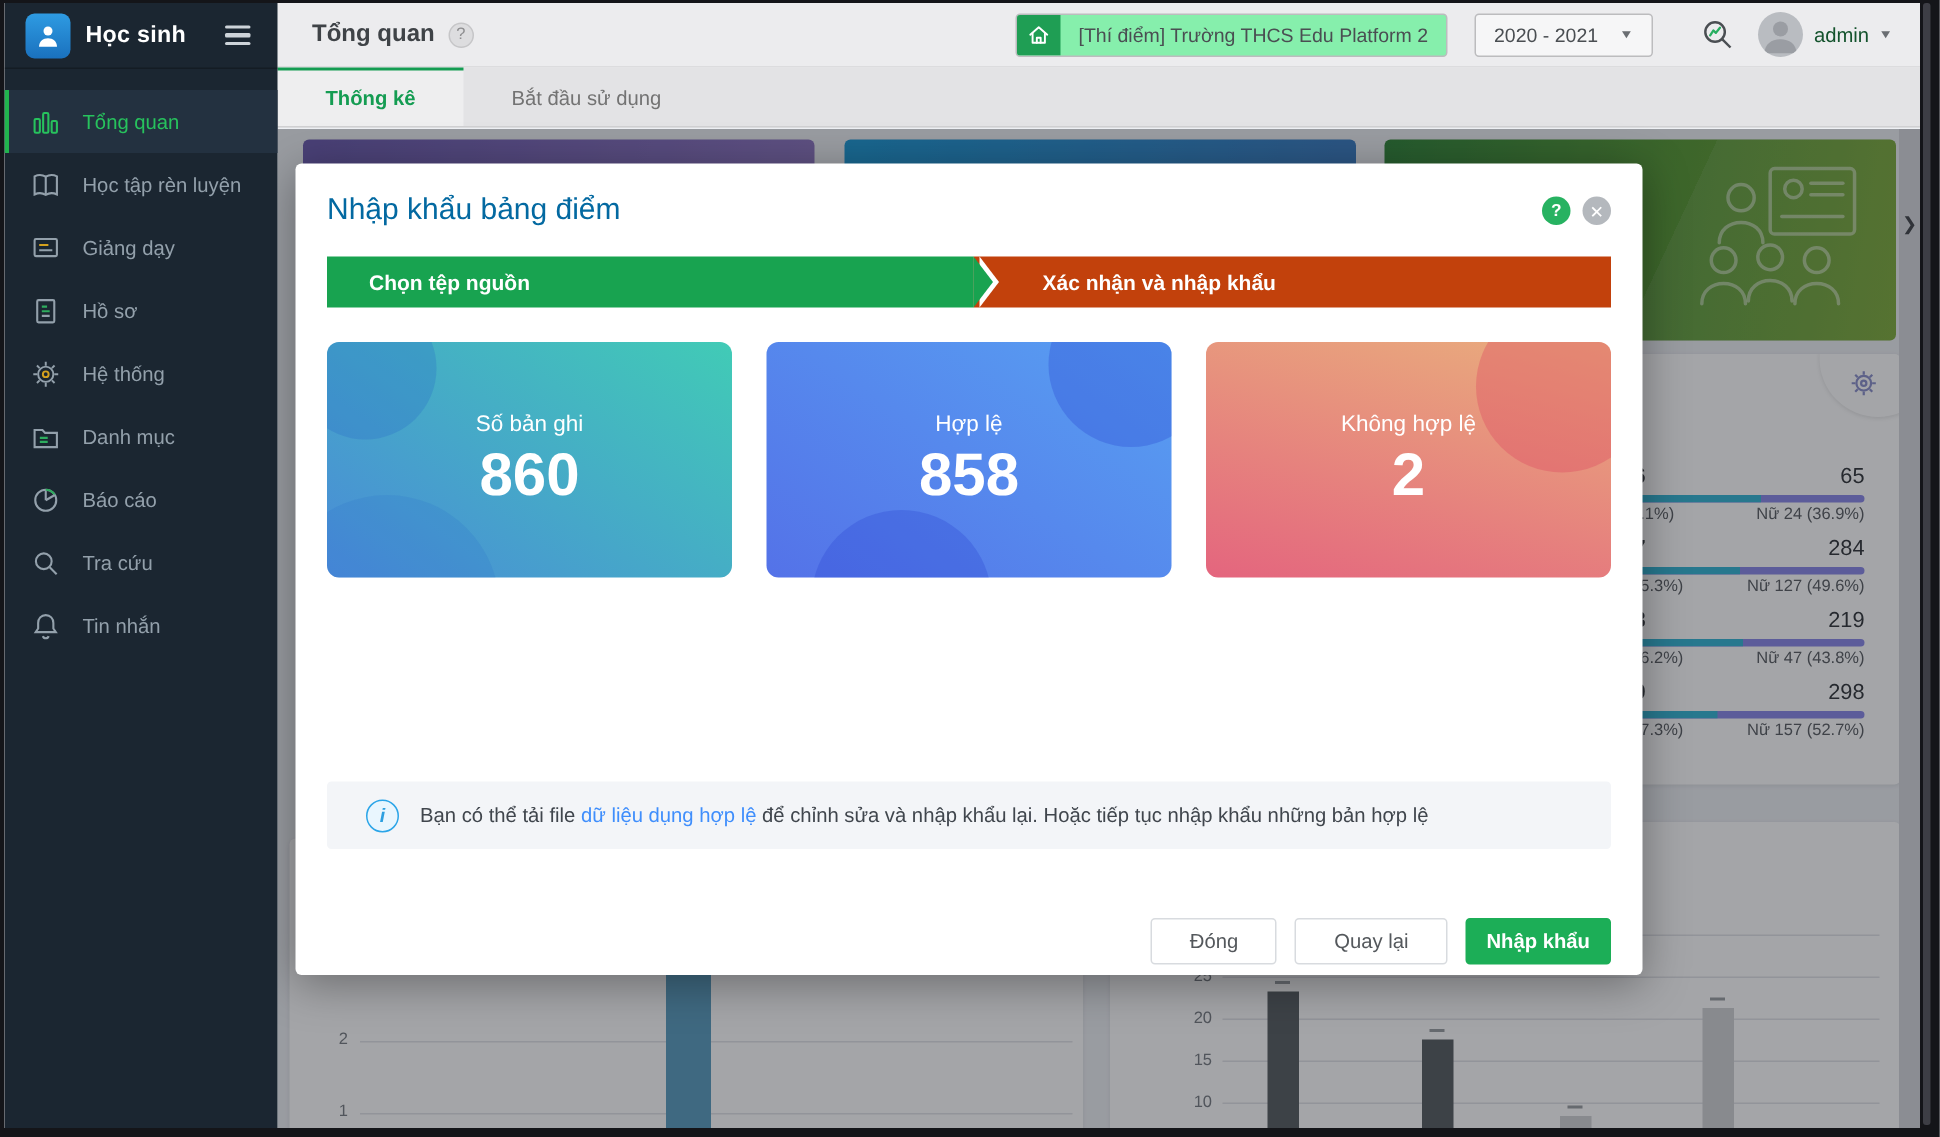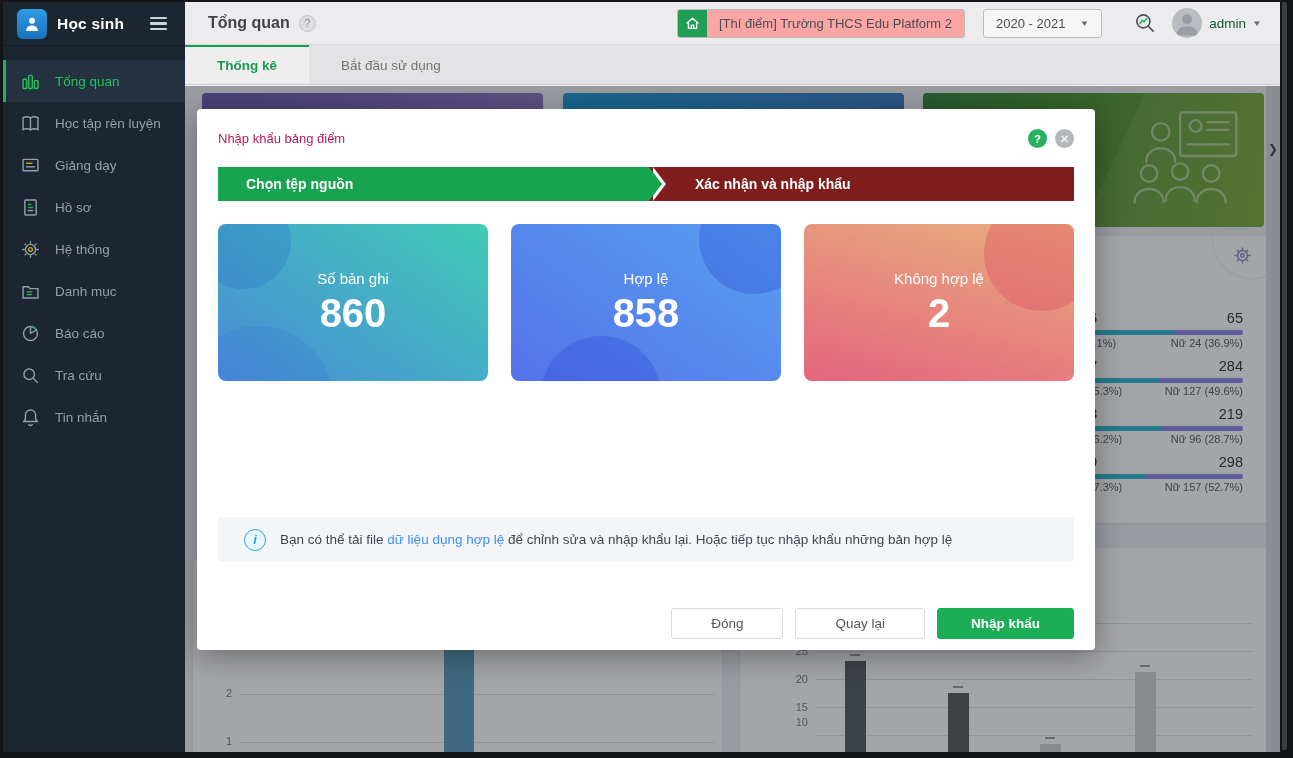--- a/index.html
+++ b/index.html
@@ -19,21 +19,21 @@
   .m-item { height:42px; display:flex; align-items:center; gap:14px; padding-left:17px; color:#93a0ab; font-size:13.5px; cursor:pointer; }
   .m-item svg { width:21px; height:21px; flex:none; }
   .m-item.active { background:#233140; border-left:3px solid #21b34e; padding-left:14px; color:#27c25d; }
 
   
   .main { position:absolute; left:182px; top:0; right:0; height:100%; }
   .topbar { height:43px; background:#ececee; border-bottom:1px solid #dcdcde; display:flex; align-items:center; padding:0 14px 0 23px; }
   .page-title { font-size:16px; font-weight:600; color:#3f4347; }
   .title-help { width:17px; height:17px; border-radius:50%; background:#dddddf; border:1px solid #c6c6c8; color:#8d8d8f; font-size:11px; display:flex; align-items:center; justify-content:center; margin-left:9px; cursor:pointer; }
   .top-right { margin-left:auto; display:flex; align-items:center; }
-  .school-group { display:flex; align-items:stretch; height:29px; border:1px solid #bcbcbe; border-radius:3px; overflow:hidden; background:#fca5a5; cursor:pointer; }
+  .school-group { display:flex; align-items:stretch; height:29px; border:1px solid #bcbcbe; border-radius:3px; overflow:hidden; background:#86efac; cursor:pointer; }
   .home-btn { width:29px; background:#1f9e54; display:flex; align-items:center; justify-content:center; flex:none; }
   .school-name { display:flex; align-items:center; padding:0 12px; font-size:13px; color:#4a4e52; }
   .year-box { margin-left:18px; height:29px; border:1px solid #bcbcbe; border-radius:3px; background:#f6f6f7; display:flex; align-items:center; gap:14px; padding:0 12px; font-size:13px; color:#4a4e52; cursor:pointer; }
   .chev { font-size:10px; color:#6a6e72; transform:scaleY(.8); }
   .search-ico { margin-left:30px; cursor:pointer; display:flex; }
   .avatar { margin-left:14px; width:30px; height:30px; border-radius:50%; background:#b9bcc1; display:flex; align-items:center; justify-content:center; overflow:hidden; cursor:pointer; }
   .user-wrap { margin-left:7px; display:flex; align-items:center; gap:6px; cursor:pointer; padding-right:4px; }
   .user-name { font-size:13.5px; color:#14532d; }
 
   .tabsbar { height:40px; background:#e3e3e5; border-bottom:1px solid #d0d0d2; display:flex; }
@@ -72,52 +72,52 @@
   .vdash { position:absolute; width:10px; height:2px; background:#9ca0a4; }
 
   .gutter { position:absolute; right:0; top:0; bottom:0; width:14px; background:#d7d9dd; display:flex; justify-content:center; }
   .gutter-chev { position:absolute; top:56px; font-size:12px; color:#44474c; cursor:pointer; }
 
   .dim { position:absolute; inset:0; background:rgba(16,19,26,0.38); z-index:40; }
 
   
   .modal { position:absolute; z-index:60; left:12px; top:23px; width:898px; height:541px; background:#fff; border-radius:4px; box-shadow:0 6px 30px rgba(0,0,0,0.35); padding:0 21px; }
   .modal-head { display:flex; align-items:center; padding-top:20px; }
-  .modal-title { font-size:13px; font-weight:500; color:#be185d; }
+  .modal-title { font-size:20px; font-weight:500; color:#0369a1; }
   .modal-icons { margin-left:auto; display:flex; gap:8px; align-items:center; }
   .round-ico { width:19px; height:19px; border-radius:50%; color:#fff; font-size:11.5px; font-weight:700; display:flex; align-items:center; justify-content:center; cursor:pointer; }
   .help-ico { background:#27b261; }
   .close-ico { background:#b4b8bd; }
   .steps { display:flex; height:34px; margin-top:19px; }
   .step { display:flex; align-items:center; color:#fff; font-size:14px; font-weight:700; }
   .step1 { width:431px; background:#18a350; padding-left:28px; position:relative; z-index:1; }
   .step1::before { content:""; position:absolute; right:-17px; top:0; border-top:17px solid transparent; border-bottom:17px solid transparent; border-left:13px solid #fff; }
   .step1::after  { content:""; position:absolute; right:-13px; top:0; border-top:17px solid transparent; border-bottom:17px solid transparent; border-left:13px solid #18a350; }
-  .step2 { flex:1; background:#7f1d1d; padding-left:46px; }
+  .step2 { flex:1; background:#c2410c; padding-left:46px; }
   .cards { display:flex; gap:23px; margin-top:23px; }
   .scard { width:270px; height:157px; border-radius:8px; position:relative; overflow:hidden; color:#fff;
            display:flex; flex-direction:column; align-items:center; justify-content:center; }
   .scard .lbl { font-size:15px; margin-bottom:4px; position:relative; z-index:2; }
   .scard .val { font-size:40px; font-weight:700; position:relative; z-index:2; }
   .c1 { background:linear-gradient(215deg,#41cbb6,#4a8ad8); }
   .c1::before { content:""; position:absolute; width:95px; height:95px; border-radius:50%; left:-22px; top:-30px; background:rgba(35,100,200,0.25); }
   .c1::after  { content:""; position:absolute; width:150px; height:150px; border-radius:50%; left:-35px; bottom:-95px; background:rgba(35,100,200,0.15); }
   .c2 { background:linear-gradient(215deg,#58a0f2,#5472e8); }
   .c2::before { content:""; position:absolute; width:110px; height:110px; border-radius:50%; right:-28px; top:-40px; background:rgba(40,65,210,0.30); }
   .c2::after  { content:""; position:absolute; width:120px; height:120px; border-radius:50%; left:30px; bottom:-75px; background:rgba(40,65,210,0.28); }
   .c3 { background:linear-gradient(195deg,#e9ae7d,#e4657e); }
   .c3::before { content:""; position:absolute; width:115px; height:115px; border-radius:50%; right:-25px; top:-28px; background:rgba(220,70,95,0.35); }
   .info-bar { margin-top:136px; height:45px; background:#f3f5f8; border-radius:3px; display:flex; align-items:center; gap:14px; padding:0 26px; }
   .info-ico { width:22px; height:22px; border-radius:50%; border:1.5px solid #2ba5e8; background:#e9f6fe; color:#2b9fe0; font-size:13px; font-weight:700; font-style:italic; display:flex; align-items:center; justify-content:center; flex:none; }
   .info-text { font-size:13.5px; color:#40464d; }
   .info-link { color:#3f8efc; cursor:pointer; }
   .btn-row { display:flex; justify-content:flex-end; gap:12px; margin-top:46px; }
   .btn { height:31px; border-radius:3px; font-size:13.5px; display:flex; align-items:center; justify-content:center; cursor:pointer; font-family:inherit; }
-  .btn.ghost { background:#fff; border:1px solid #d8dbdf; color:#54585c; padding:0 39px; }
-  .btn.primary { background:#1cae57; border:1px solid #1cae57; color:#fff; font-weight:600; padding:0 33px; }
+  .btn.ghost { background:#fff; border:1px solid #d8dbdf; color:#54585c; padding:0 25px; }
+  .btn.primary { background:#1cae57; border:1px solid #1cae57; color:#fff; font-weight:600; padding:0 13px; }
 </style>
 </head>
 <body>
 
 <div class="frame-rail"></div>
 
 <div class="app">
 
   <div class="sidebar">
     <div class="logo-row">
@@ -315,21 +315,21 @@
           <div class="srow">
             <div class="srow-l1">
                 <span class="cls">Lớp 8</span>
                 <span class="tot">219</span>
               </div>
             <div class="gbar">
                 <div class="male" style="width: 56.2%;"></div>
               </div>
             <div class="srow-l2">
                 <span class="pct m">Nam 123 (56.2%)</span>
-                <span class="pct">Nữ 96 (28.7%)</span>
+                <span class="pct">Nữ 47 (43.8%)</span>
               </div>
           </div>
           <div class="srow">
             <div class="srow-l1">
                 <span class="cls">Lớp 9</span>
                 <span class="tot">298</span>
               </div>
             <div class="gbar">
                 <div class="male" style="width: 47.3%;"></div>
               </div>
@@ -349,21 +349,21 @@
         <div class="gl" style="left:47px; right:7px; top:135px;"></div>
         <div class="gl" style="left:47px; right:7px; top:183px;"></div>
         <div class="vbar" style="left:251px; top:0; width:30px; height:197px; background:#5c9fc0;"></div>
 
       </div>
 
       <div class="chart-card rc">
         <div class="ytick" style="left:48px; top:97px;">25</div>
         <div class="ytick" style="left:48px; top:125px;">20</div>
         <div class="ytick" style="left:48px; top:153px;">15</div>
-        <div class="ytick" style="left:48px; top:168px;">10</div>
+        <div class="ytick" style="left:48px; top:181px;">10</div>
         <div class="gl" style="left:75px; right:14px; top:75px;"></div>
         <div class="gl" style="left:75px; right:14px; top:103px;"></div>
         <div class="gl" style="left:75px; right:14px; top:131px;"></div>
         <div class="gl" style="left:75px; right:14px; top:159px;"></div>
         <div class="gl" style="left:75px; right:14px; top:187px;"></div>
         <div class="vdash" style="left:110px; top:106px;"></div>
         <div class="vbar" style="left:105px; top:113px; height:190px; background:#5a5f63;"></div>
         <div class="vdash" style="left:213px; top:138px;"></div>
         <div class="vbar" style="left:208px; top:145px; height:160px; background:#5a5f63;"></div>
         <div class="vdash" style="left:305px; top:189px;"></div>

